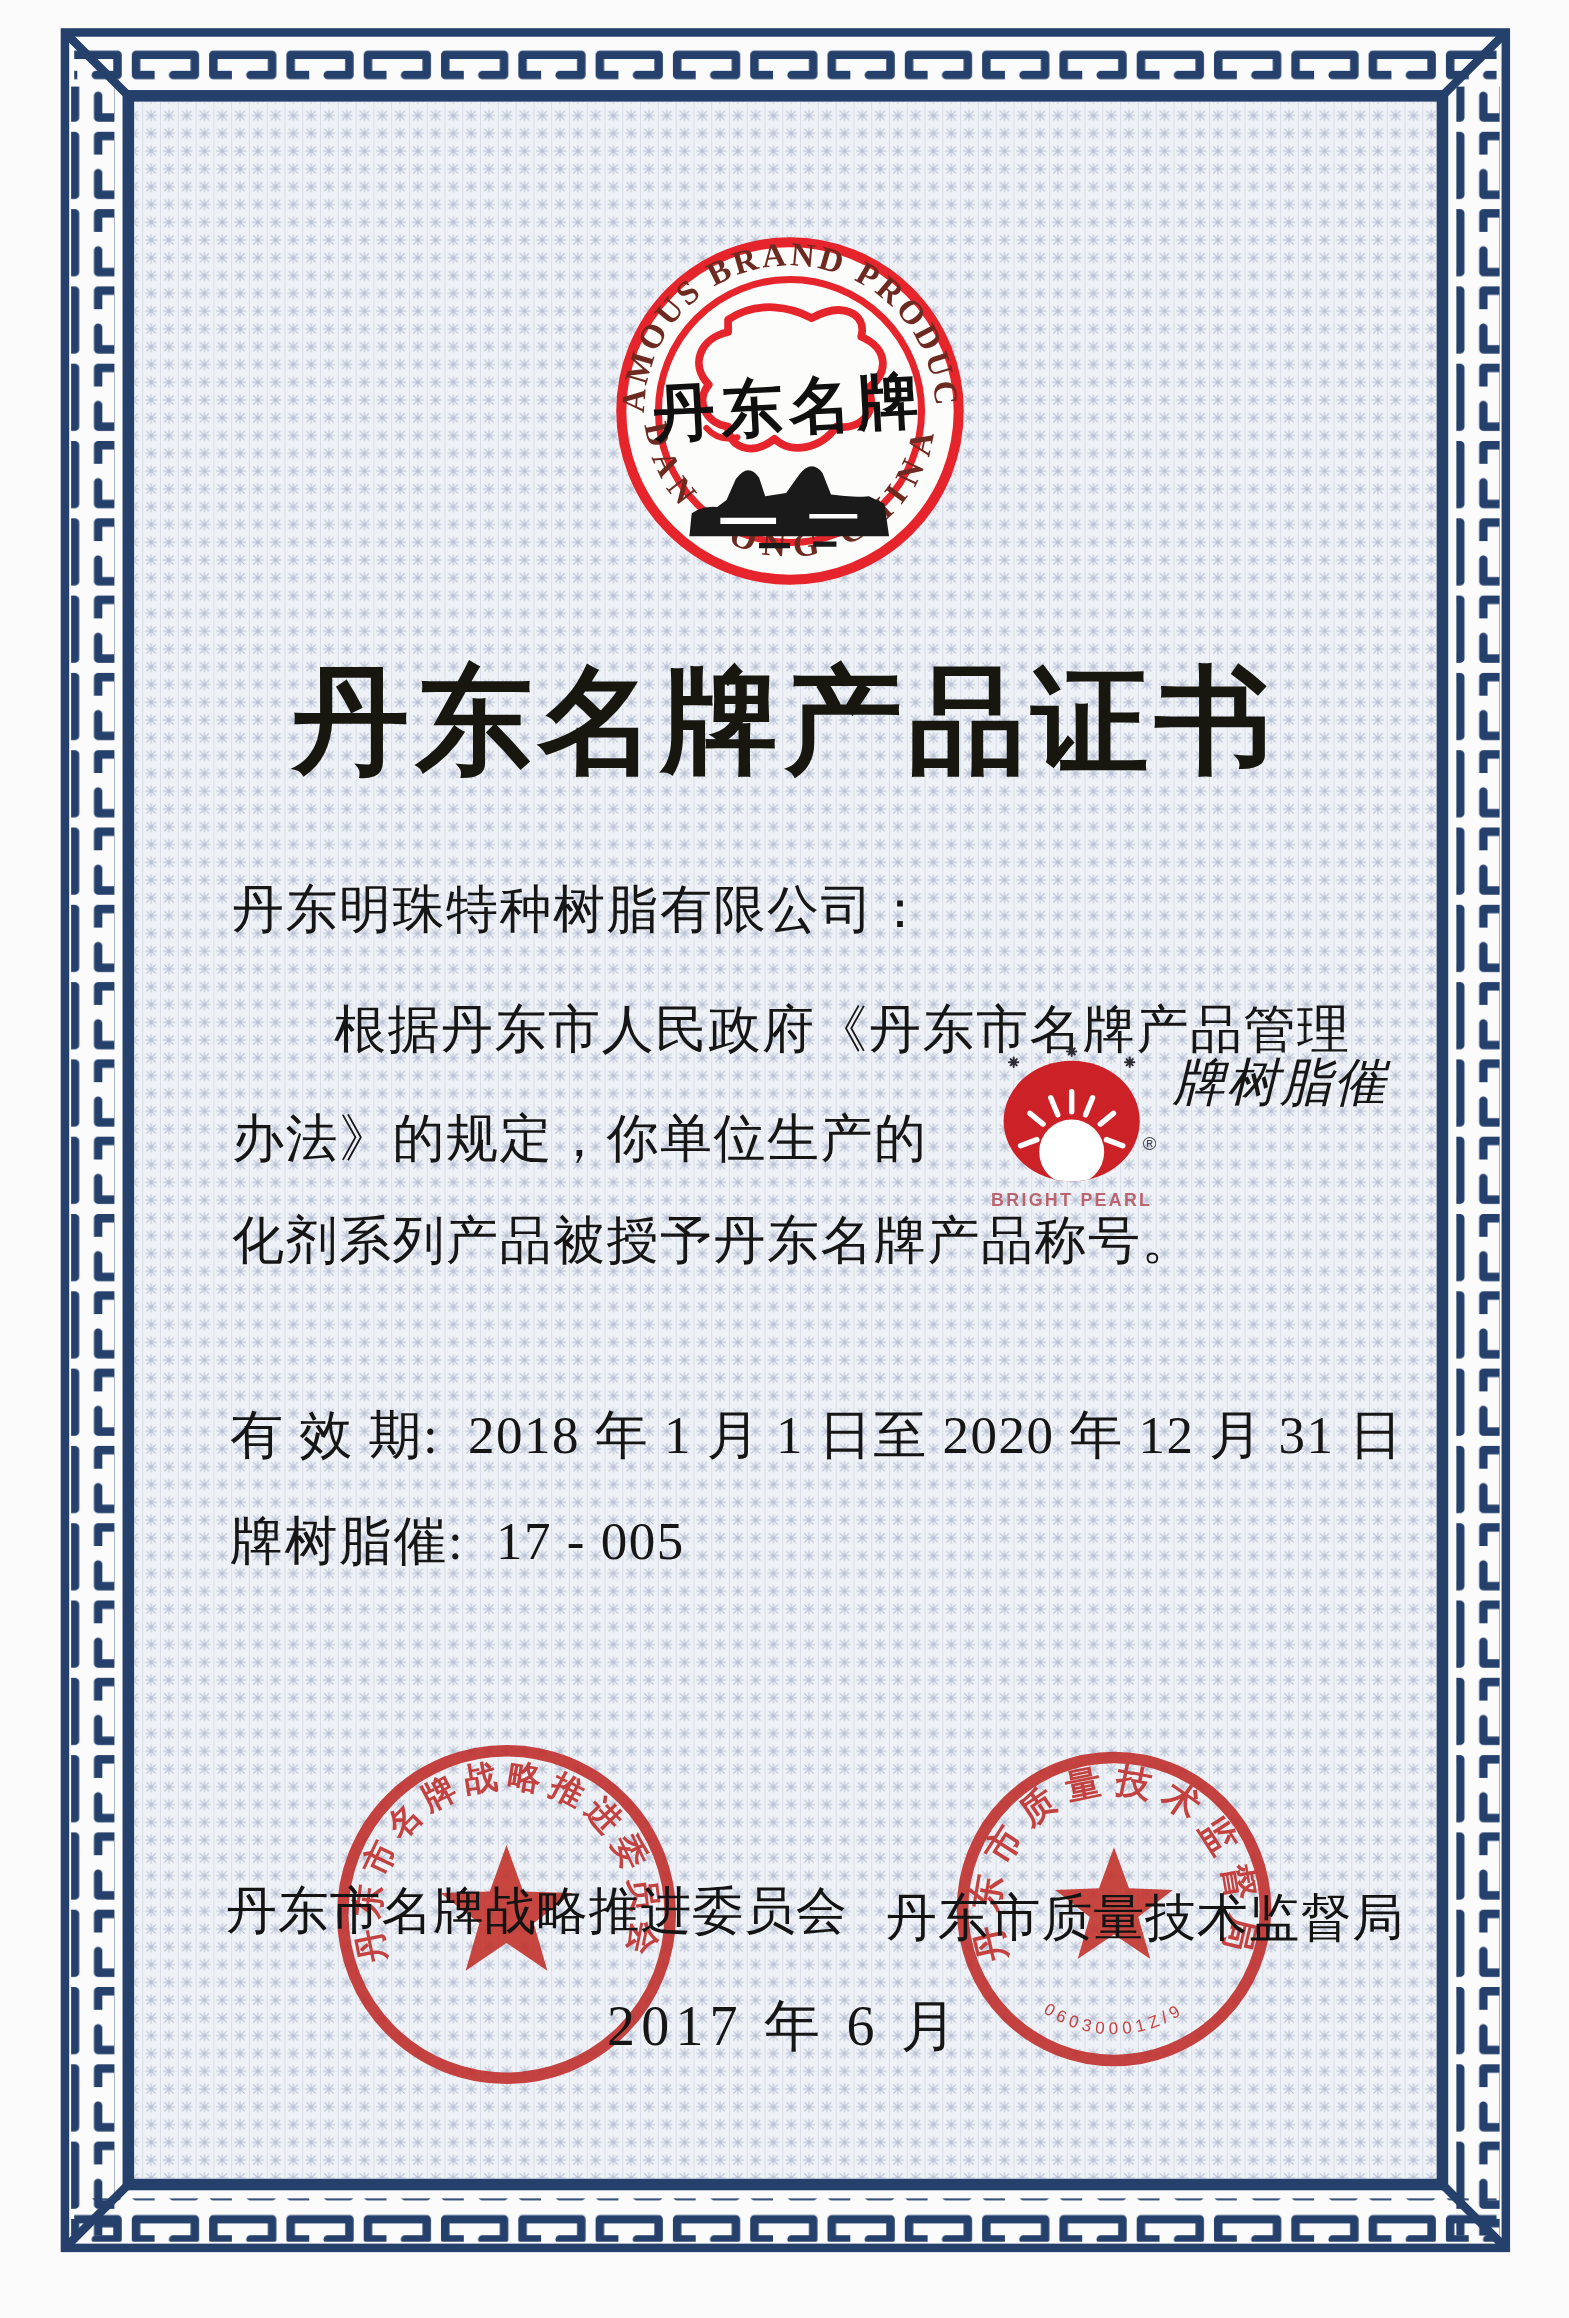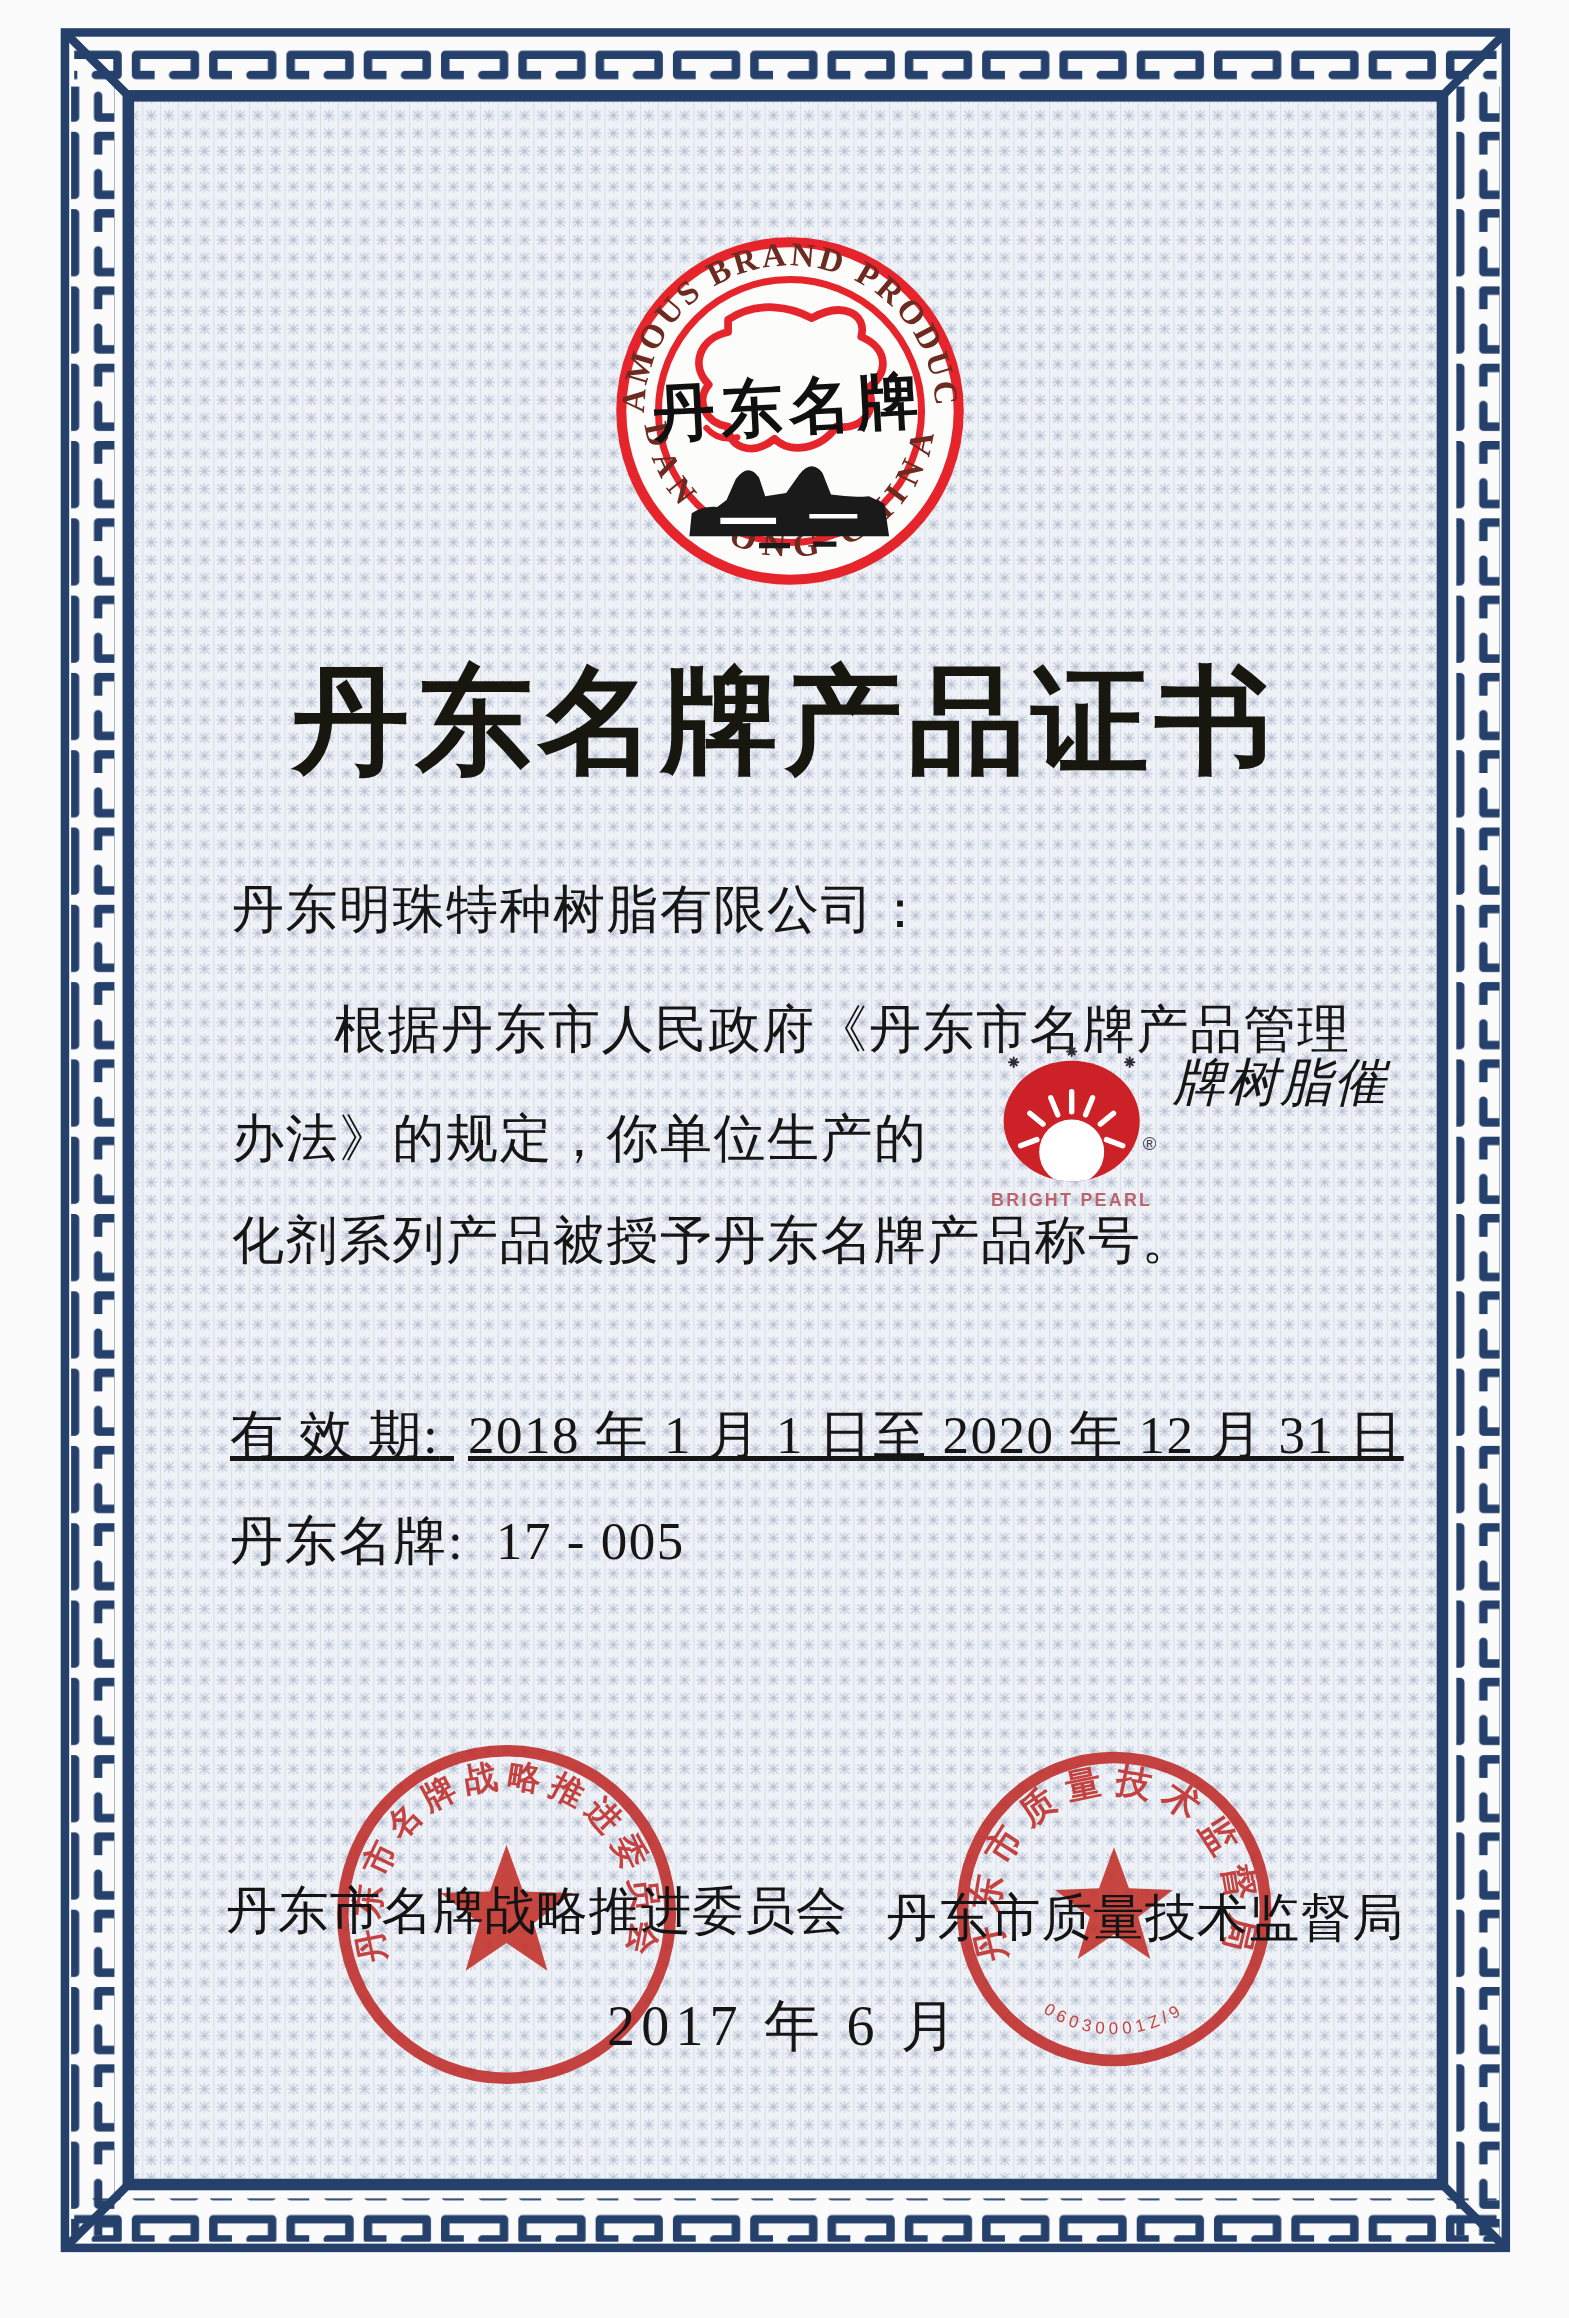--- a/index.html
+++ b/index.html
@@ -130,26 +130,26 @@
       </g>
     </g>
     <text x="195" y="140" font-size="24" fill="#44444c" font-family="'Liberation Sans',sans-serif">®</text>
     <text x="103" y="212" text-anchor="middle" font-size="23" font-weight="bold" letter-spacing="3" fill="#bb6470" font-family="'Liberation Sans',sans-serif">BRIGHT PEARL</text>
   </svg>
 
   <div class="abs body-text z4" style="left:1173px;top:1048px;font-style:italic;">牌树脂催</div>
 
   <div class="abs body-text z4" style="left:232px;top:1206px;text-align:right;">化剂系列产品被授予丹东名牌产品称号。</div>
 
-  <div class="abs detail-text z4" style="left:230px;top:1400px;text-decoration:underline;">
+  <div class="abs detail-text z4" style="left:230px;top:1400px;">
     <span>有 效 期:</span>
     <span style="margin-left:14px;">2018 年 1 月 1 日至 2020 年 12 月 31 日</span>
   </div>
   <div class="abs detail-text z4" style="left:230px;top:1506px;">
-    <span>丹东名牌:</span>
+    <span>牌树脂催:</span>
     <span style="margin-left:17px;">17 - 005</span>
   </div>
 
   <svg class="stamp stamp-left" width="363" height="363" viewBox="0 0 470 470">
     <circle cx="235" cy="235" r="212" fill="none" stroke="#bf2b28" stroke-width="15"></circle>
     <path d="M235,145 L256.7,205.1 L320.6,207.2 L270.2,246.4 L287.9,307.8
              L235,272 L182.1,307.8 L199.8,246.4 L149.4,207.2 L213.3,205.1 Z" fill="#c22f28"></path>
     <defs>
         <path id="leftStampArc" d="M85.4,304.7 A165,165 0 1 1 384.6,304.7" fill="none"></path>
       </defs>

